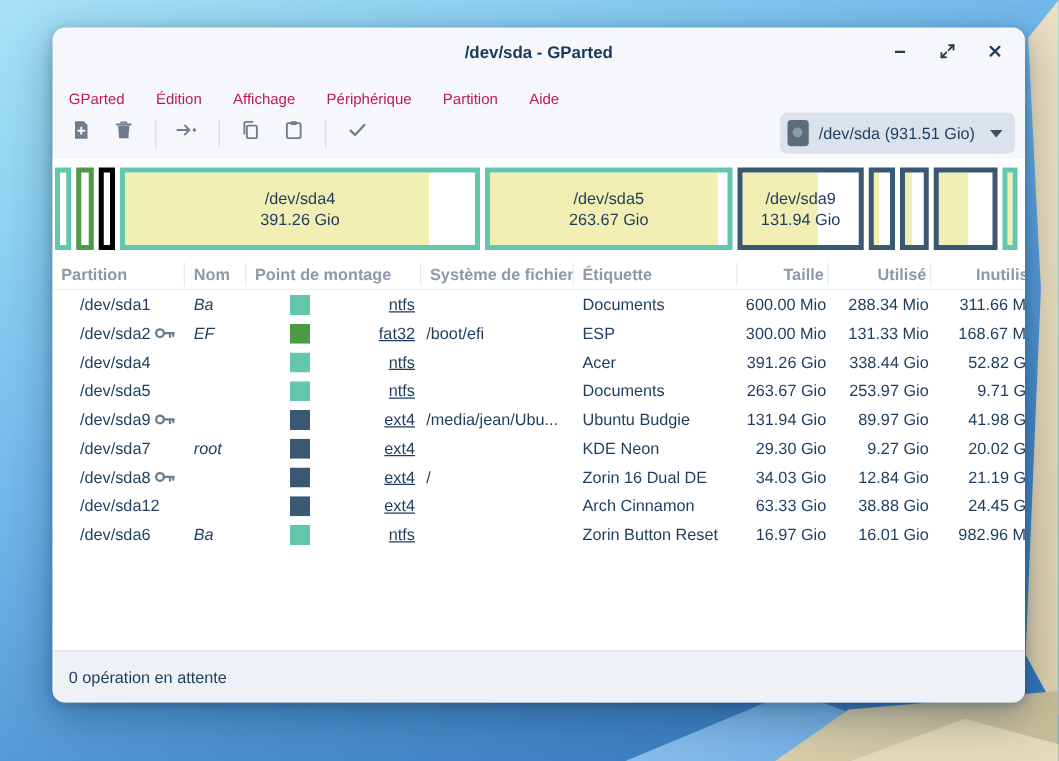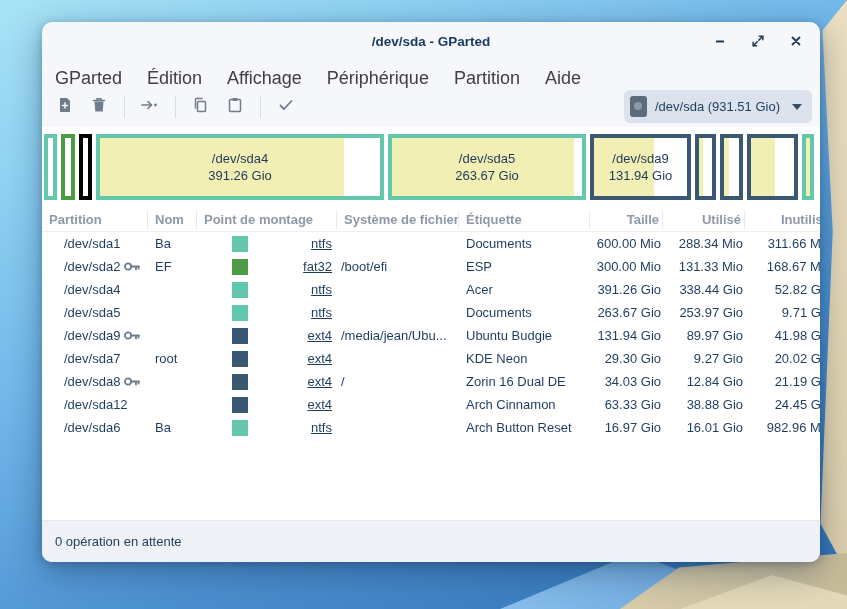--- a/index.html
+++ b/index.html
@@ -23,21 +23,21 @@
     background:#f5f7fa; border-radius:10px; overflow:hidden;
     box-shadow:0 10px 34px rgba(10,40,70,.38), 0 2px 8px rgba(10,40,70,.25); }
 
   .titlebar { height:38px; display:flex; align-items:center; justify-content:center; position:relative; }
   .title { font-size:13.5px; font-weight:bold; color:#17395e; }
   .win-controls { position:absolute; right:14px; top:0; height:38px; display:flex; align-items:center; gap:18px; }
   .win-btn { width:20px; height:20px; display:flex; align-items:center; justify-content:center; cursor:default; }
   .win-btn svg { display:block; }
 
   .menubar { height:26px; display:flex; align-items:center; padding-left:4px; }
-  .menu-item { font-size:18px; color:#404040; padding:3px 9px; margin-right:7px; border-radius:4px;margin-top:11px; }
+  .menu-item { font-size:12px; color:#be185d; padding:3px 9px; margin-right:7px; border-radius:4px;margin-top:11px; }
 
   .toolbar { height:41px; display:flex; align-items:center; padding:0 8px 0 6px; position:relative; }
   .tool-btn { width:34px; height:30px; display:flex; align-items:center; justify-content:center; border-radius:5px; }
   .tool-sep { width:1px; height:22px; background:#d7dde5; margin:0 8px; }
   .device-select { position:absolute; right:8px; top:4px; height:33px; background:#dbe2ec; border-radius:6px;
     display:flex; align-items:center; padding:0 10px 0 6px; gap:8px; }
   .disk-icon { width:17px; height:21px; background:#5d6c7b; border-radius:3px; position:relative; }
   .disk-icon::after { content:""; position:absolute; left:4.5px; top:6px; width:8px; height:8px;
     border-radius:50%; background:#8d9aa8; }
   .device-label { font-size:13px; color:#1d3c5e; }
@@ -58,21 +58,21 @@
     height:25px; align-items:center; border-bottom:1px solid #eceff3; }
   .th { font-size:13px; font-weight:bold; color:#8d98a8; height:19px; line-height:19px;
     border-right:1px solid #e7ebf0; white-space:nowrap; overflow:hidden; }
   .th:last-child { border-right:none; }
   .th.l { padding-left:7px; } .th.r { text-align:right; padding-right:3px; }
   .th-partition { padding-left:7px; } .th-inutilise { padding-right:23px; }
   .trow { display:grid; grid-template-columns:106px 49px 140px 122px 131px 73px 82px 88px;
     height:23px; align-items:center; }
   .td { font-size:13px; color:#1d3d5f; white-space:nowrap; overflow:hidden; }
   .td-partition { padding-left:22px; display:flex; align-items:center; gap:4px; overflow:visible; }
-  .td-name { padding-left:7px; }
+  .td-name { padding-left:7px;font-style:italic; }
   .td-fs { display:flex; align-items:center; }
   .fs-square { width:16px; height:16px; margin-left:35px; flex:none; }
   .fs-text { flex:1; text-align:right; padding-right:5px;text-decoration:underline; }
   .td-mount { padding-left:4px; }
   .td-label { padding-left:7px; }
   .td-num { text-align:right; padding-right:2px; }
   .badge-icon { flex:none; display:flex; align-items:center; }
 
   .statusbar { height:42px; background:#eef1f6; display:flex; align-items:center; padding-left:13px;
     border-top:1px solid #e3e7ee; }
@@ -365,21 +365,21 @@
           <div class="trow">
             <div class="td td-partition">
               <span>/dev/sda6</span>
             </div>
             <div class="td td-name">Ba</div>
             <div class="td td-fs">
               <span class="fs-square" style="background: rgb(99, 199, 173);"></span>
               <span class="fs-text">ntfs</span>
             </div>
             <div class="td td-mount"></div>
-            <div class="td td-label">Arch Button Reset</div>
+            <div class="td td-label">Zorin Button Reset</div>
             <div class="td td-num">16.97 Gio</div>
             <div class="td td-num">16.01 Gio</div>
             <div class="td td-num">982.96 Mio</div>
           </div>
         </div>
     </div>
   </div>
 
   <div class="statusbar">
     <span class="status-text">0 opération en attente</span>

